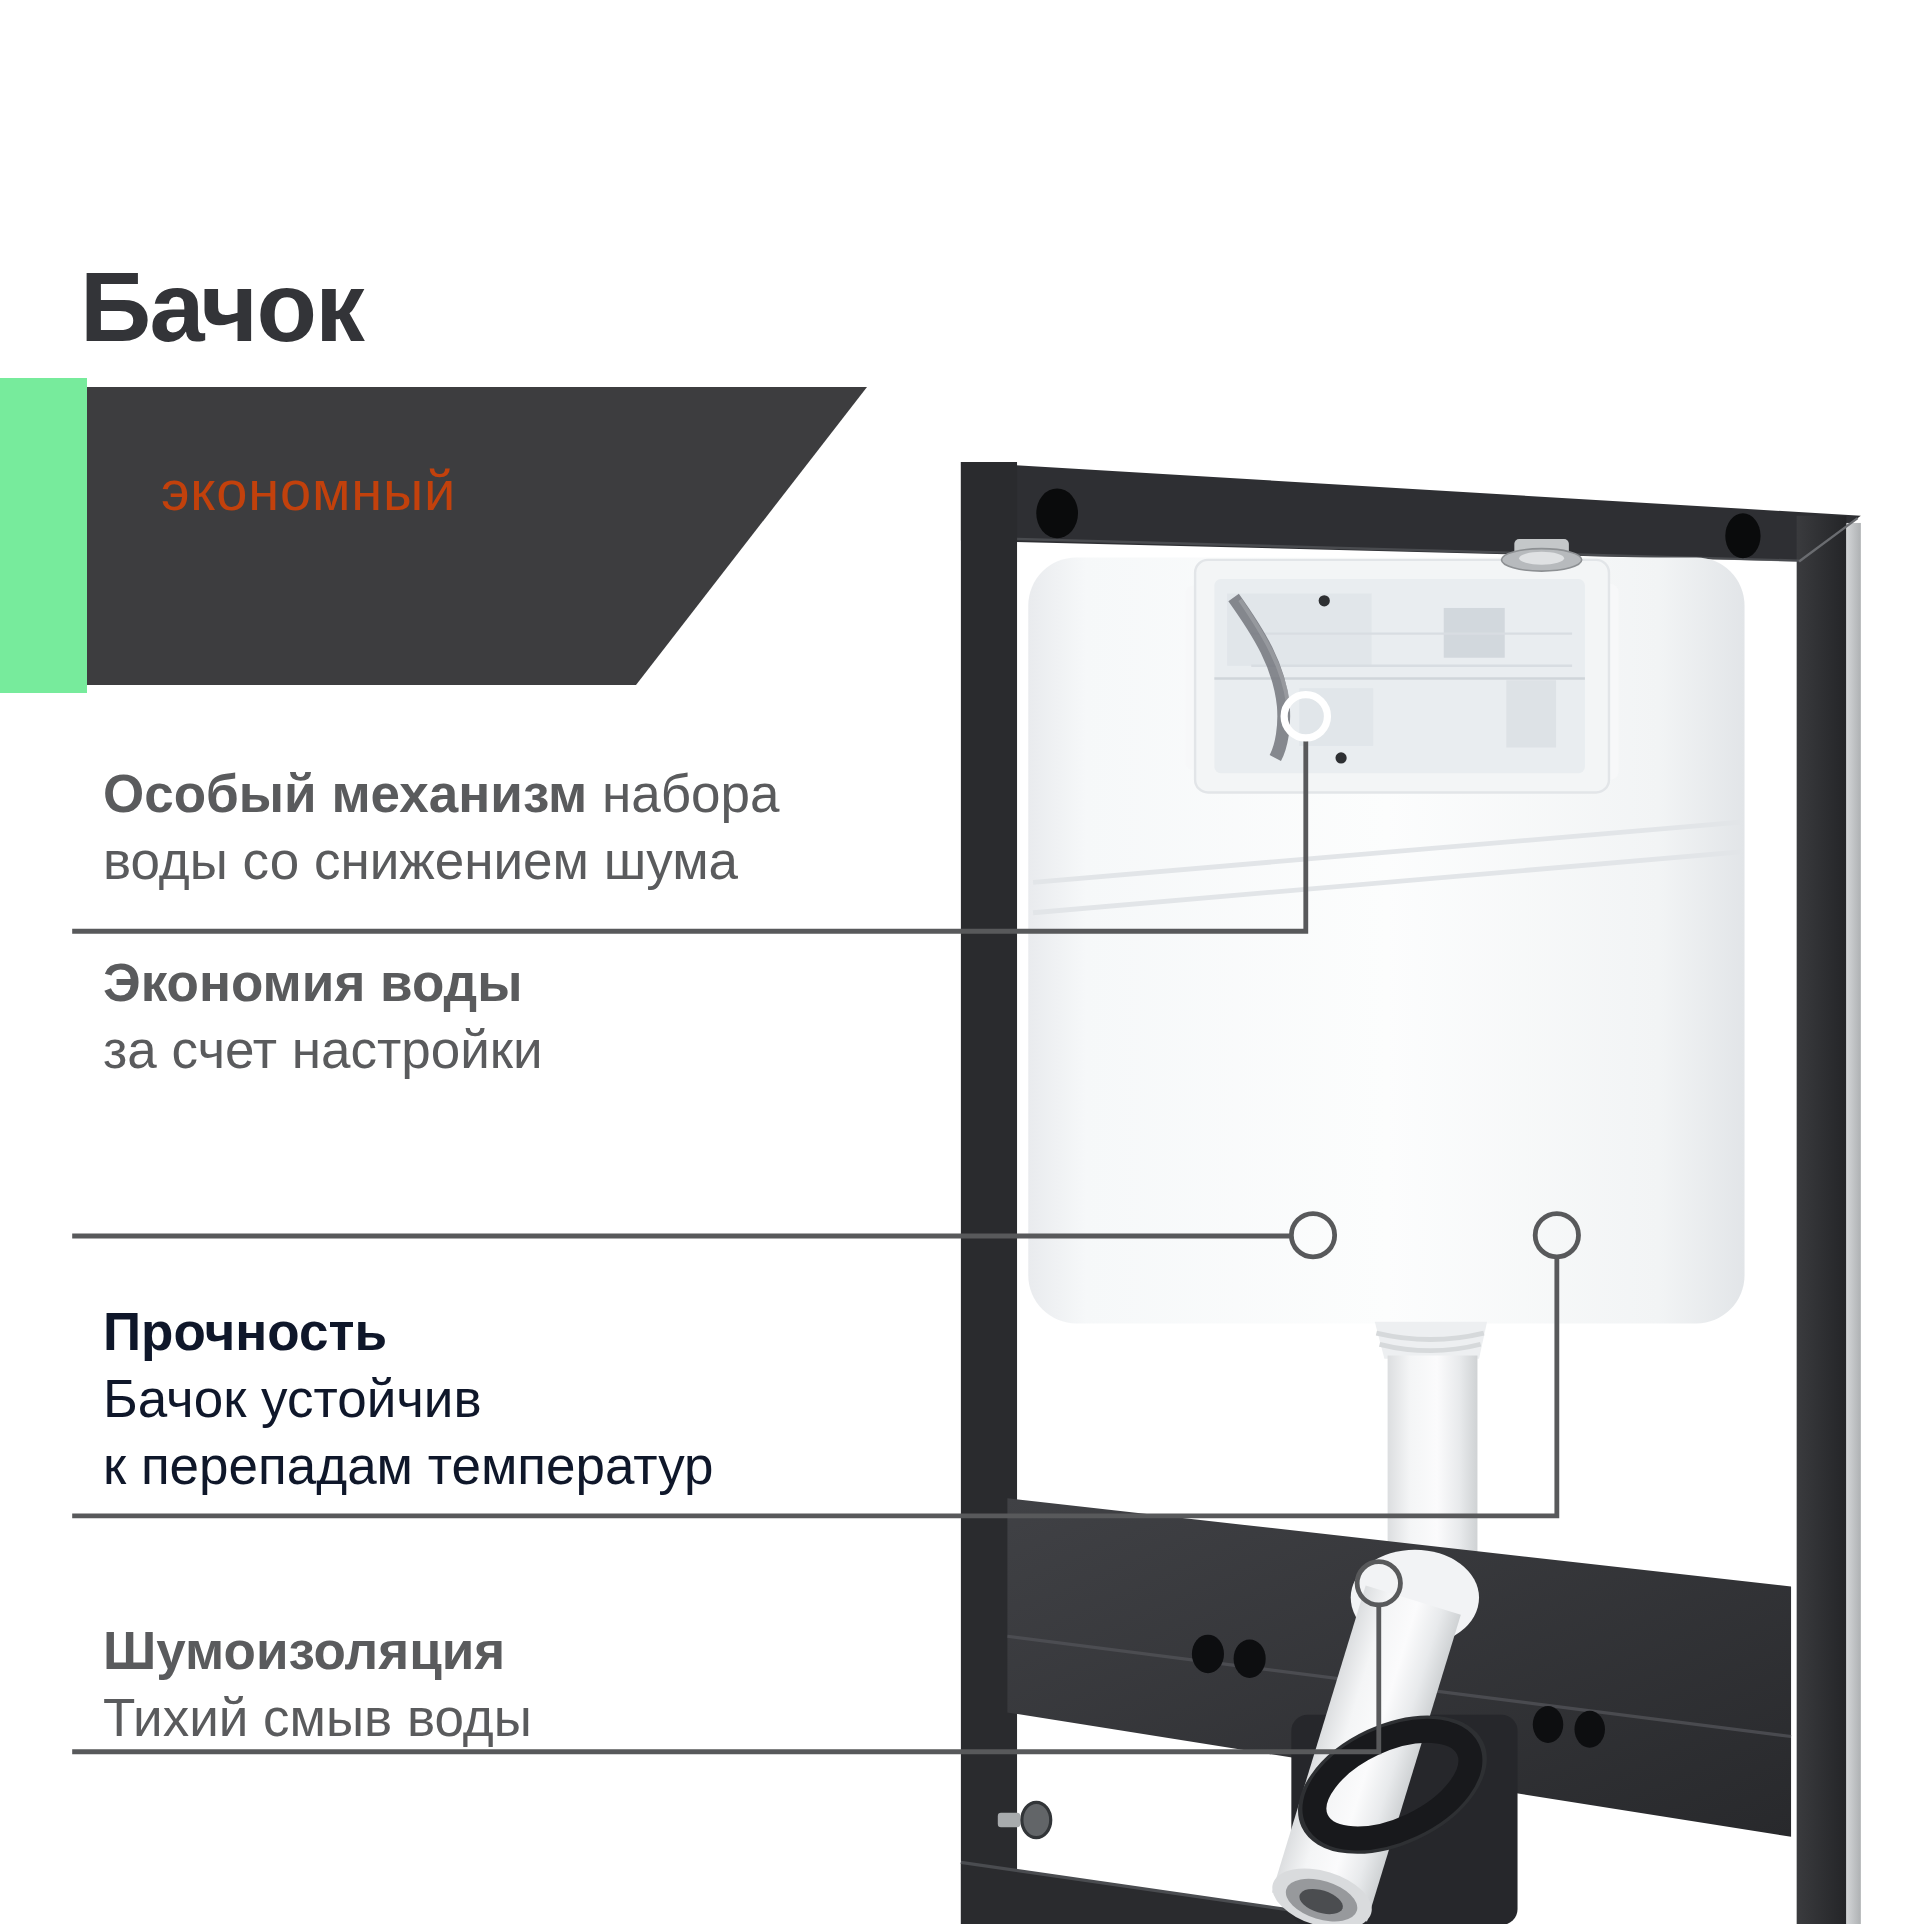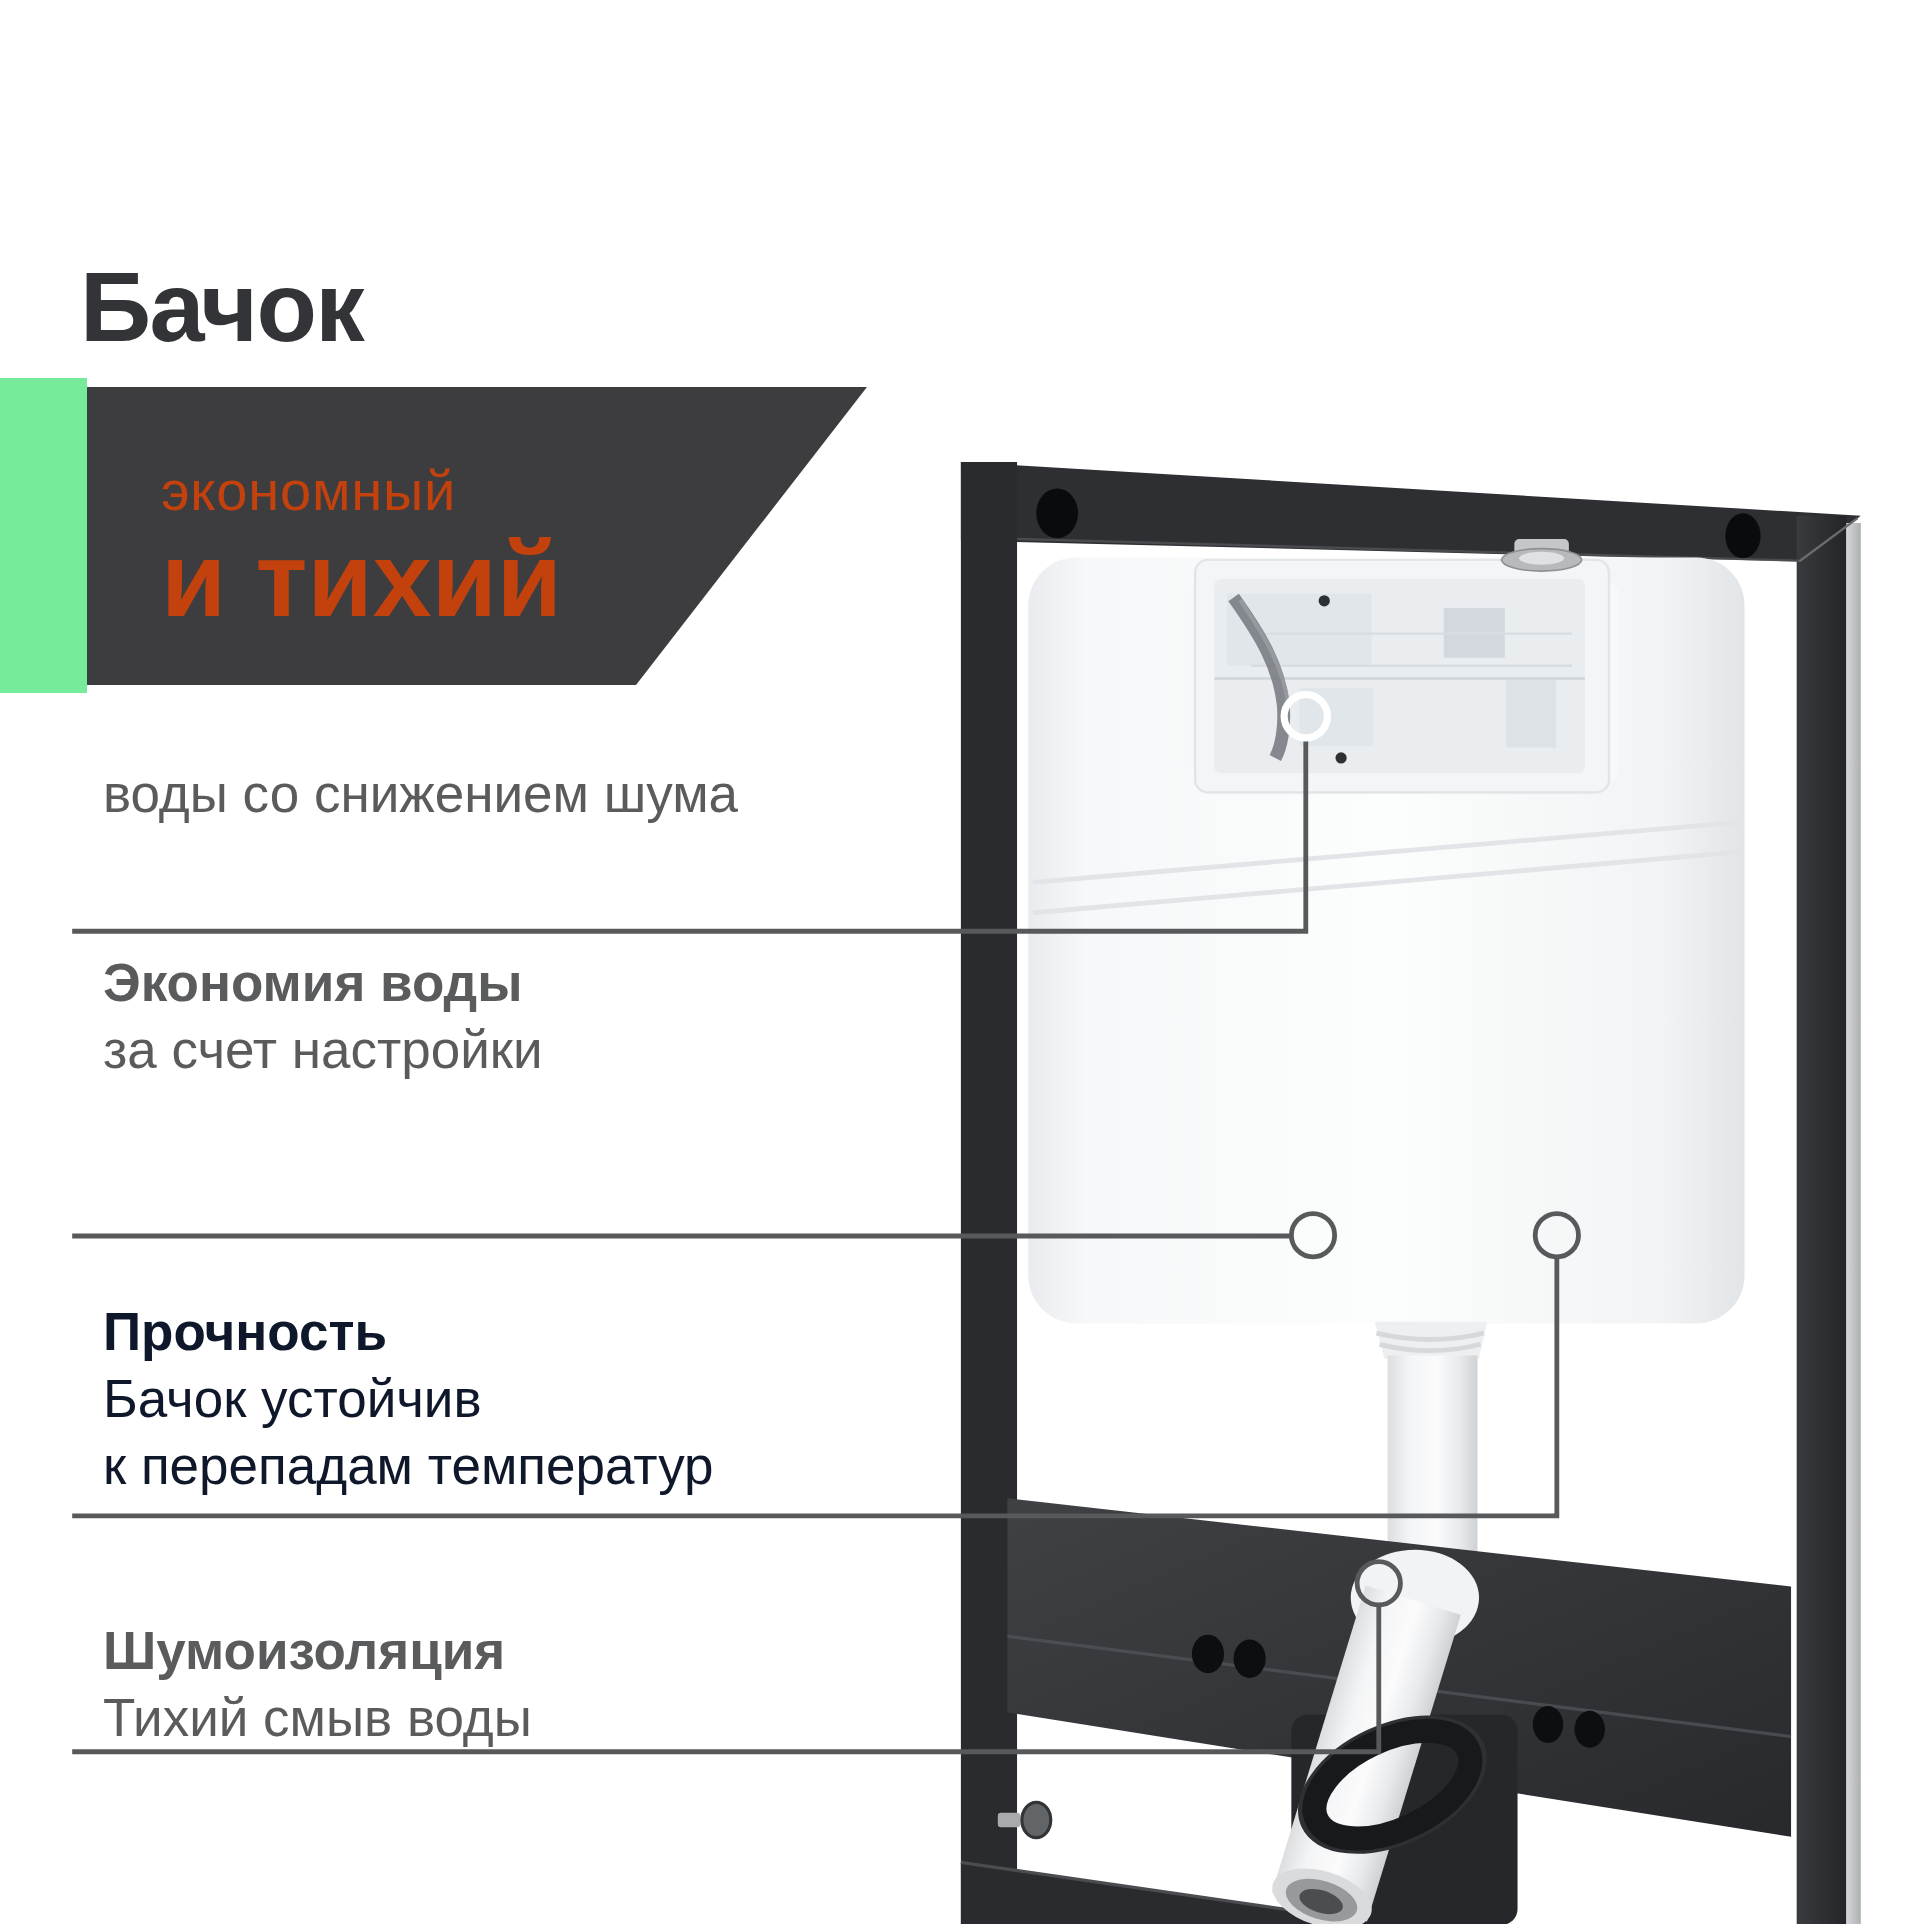--- a/index.html
+++ b/index.html
@@ -155,24 +155,24 @@
     <circle cx="1719" cy="1974" r="27"></circle>
   </g>
 </svg>
 
 <h1 class="title" style="color: rgb(51, 52, 56);">Бачок</h1>
 
 <div class="banner-accent" style="background: rgb(119, 235, 156);"></div>
 <div class="banner-dark" style="background: rgb(61, 61, 63);"></div>
 <div class="banner-text">
   <div class="banner-line1">экономный</div>
-  <div class="banner-line2">и тихий</div>
 </div>
 
 <div class="feature f1" style="color: rgb(90, 91, 93);">
+  <p><b>Особый механизм</b><span> набора</span></p>
   <p>воды со снижением шума</p>
 
 </div>
 
 <div class="feature f2" style="color: rgb(90, 91, 93);">
   <p><b>Экономия воды</b><span></span></p>
   <p>за счет настройки</p>
 </div>
 
 <div class="feature f3" style="color: #0f172a;">

